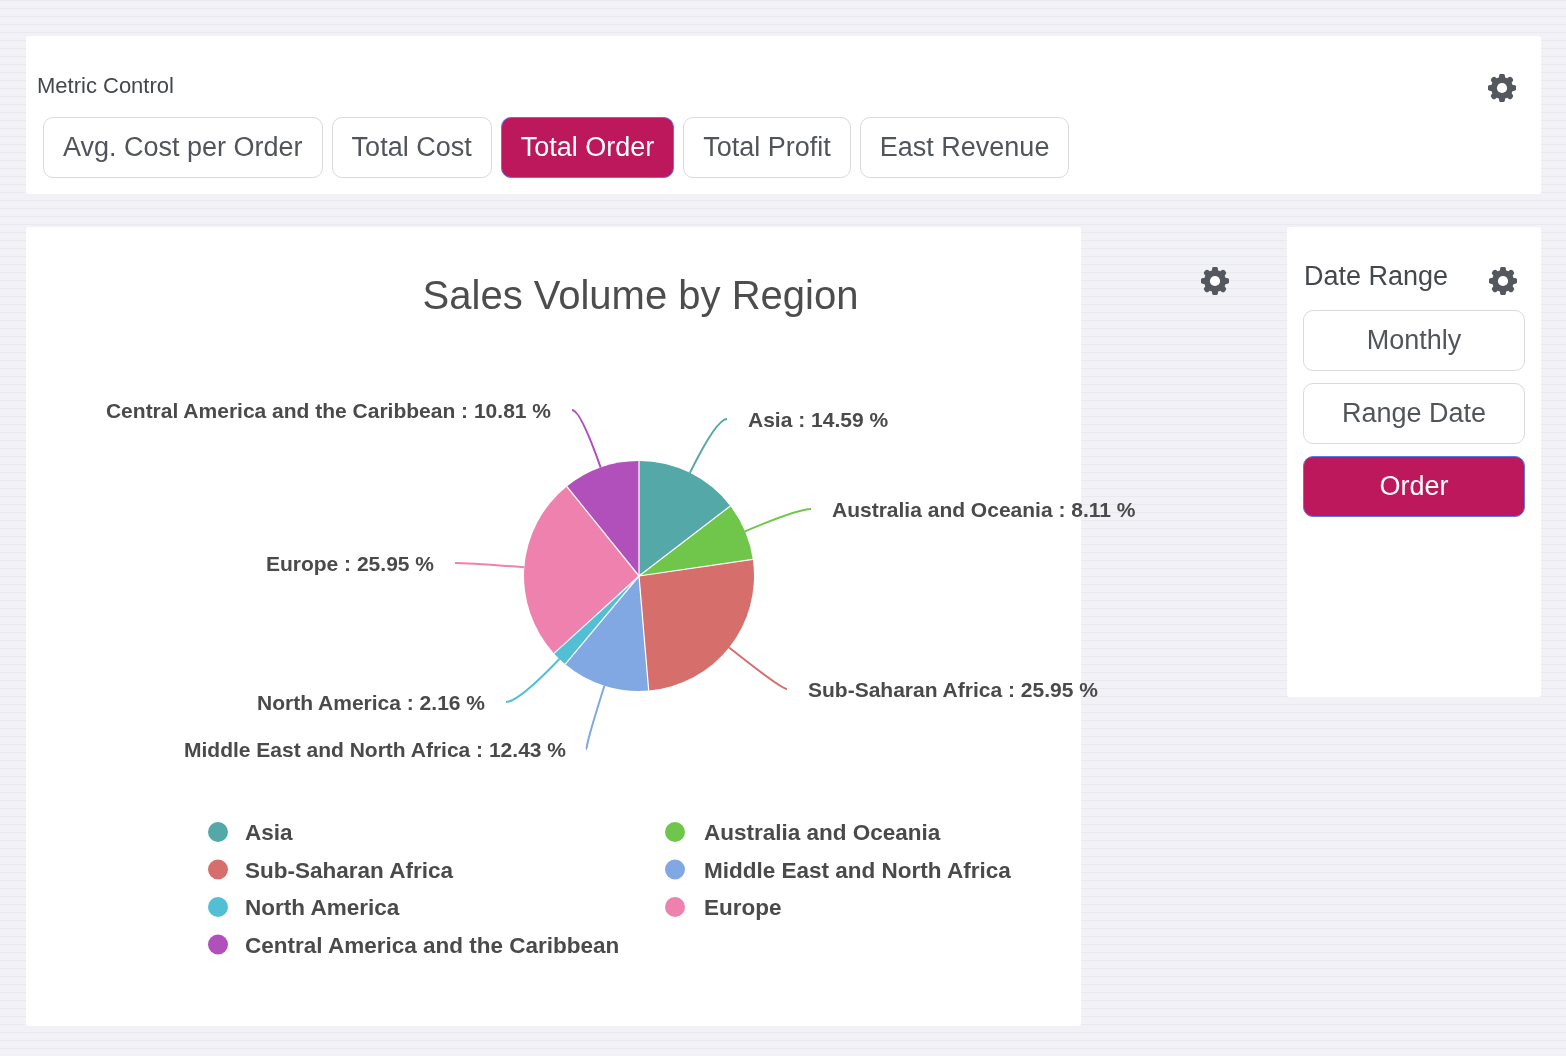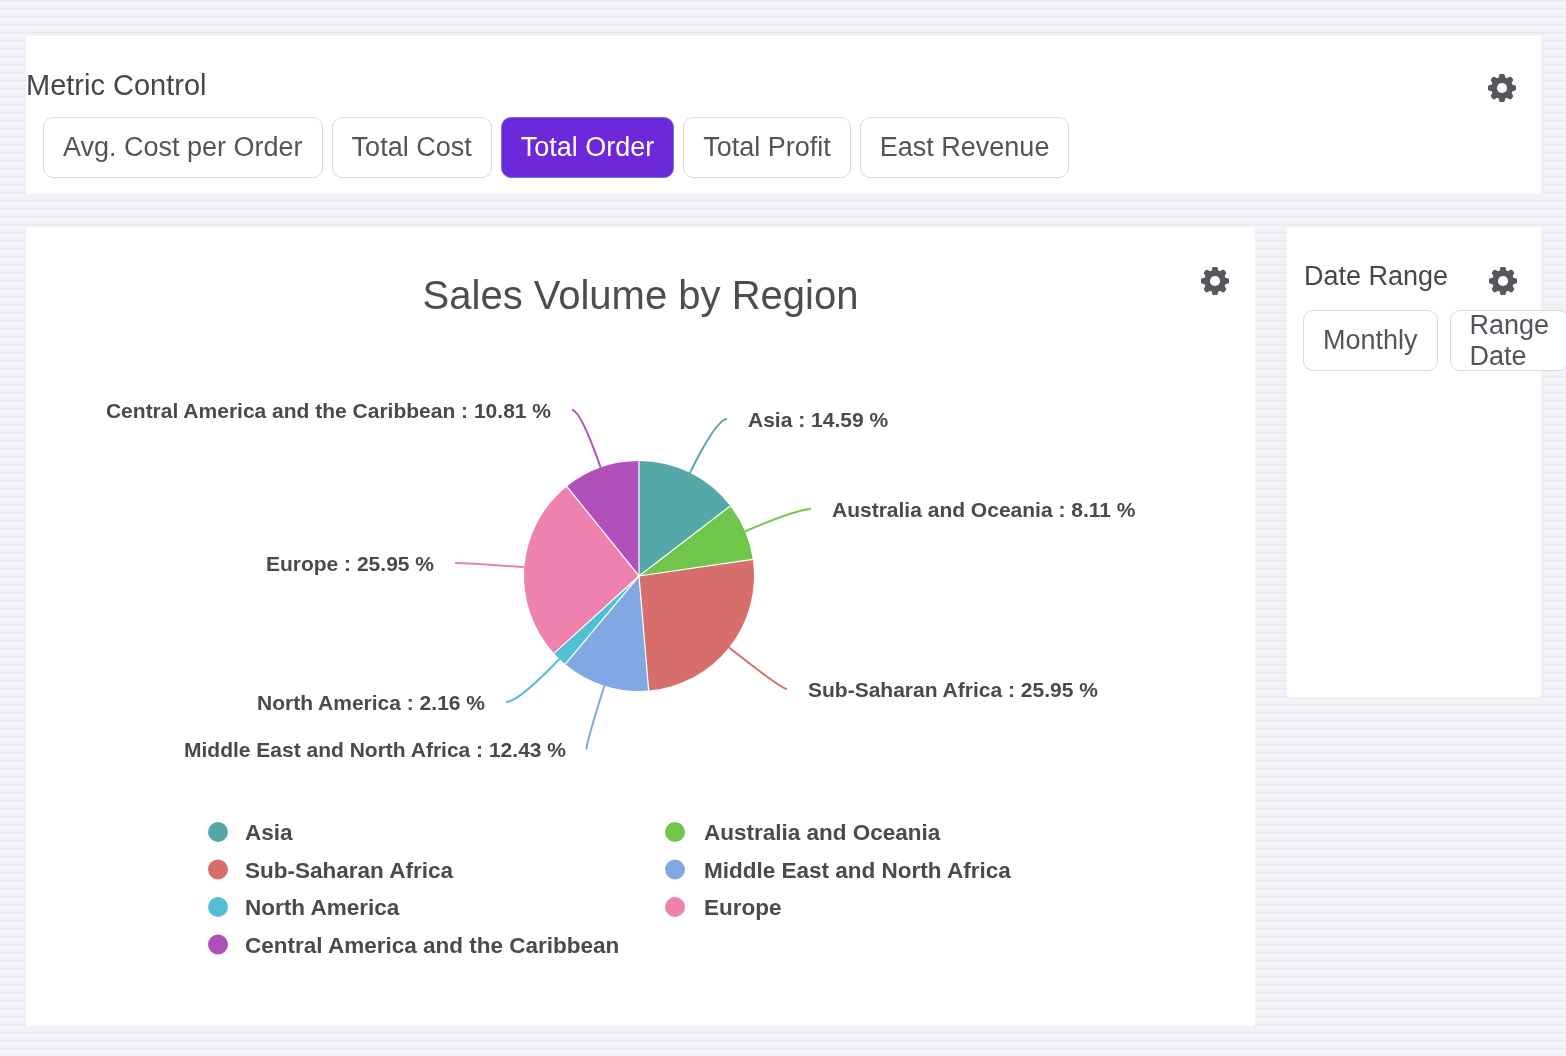--- a/index.html
+++ b/index.html
@@ -1,28 +1,28 @@
 <!DOCTYPE html>
 <html><head>
 <meta charset="utf-8">
 <style>
 html,body{margin:0;padding:0}
 body{width:1566px;height:1056px;background-color:#f1f1f6;background-image:repeating-linear-gradient(to bottom,rgba(216,216,230,0.33) 0 1px,transparent 1px 8px),repeating-linear-gradient(to right,transparent 0 3px,#f1f1f6 3px 4px);font-family:"Liberation Sans",sans-serif;position:relative;overflow:hidden}
 .card{position:absolute;background:#fff;border-radius:2px}
 .ctitle{position:absolute;font-size:27px;line-height:27px;color:#44474c}
 .btn{display:inline-flex;align-items:center;justify-content:center;height:61px;border:1px solid #dadadd;border-radius:10px;background:#fff;color:#51555b;font-size:27px;box-sizing:border-box;padding:8px 19px}
-.btn.sel{background:#6d28d9;border-color:#5b79ec;color:#fff}
+.btn.sel{background:#be185d;border-color:#5b79ec;color:#fff}
 .gear{position:absolute}
 .lbl{font-size:21px;font-weight:bold;fill:#4a4a4a;font-family:"Liberation Sans",sans-serif}
 .lbl2{font-size:22.5px;font-weight:bold;fill:#4a4a4a;font-family:"Liberation Sans",sans-serif}
 </style>
 </head>
 <body>
 <div class="card" style="left:26px;top:36px;width:1515px;height:158px">
-  <div class="ctitle" style="left:0;top:35px;font-size:29px;line-height:29px">Metric Control</div>
+  <div class="ctitle" style="left:11px;top:35px;font-size:22px;line-height:29px">Metric Control</div>
   <svg class="gear" style="left:1462px;top:38px" width="28" height="28" viewBox="0 0 28 28">
       <g fill="#54585e">
         <rect x="11" y="-0.3" width="6" height="6.5" rx="2.6" transform="rotate(0 14 14)"></rect>
         <rect x="11" y="-0.3" width="6" height="6.5" rx="2.6" transform="rotate(45 14 14)"></rect>
         <rect x="11" y="-0.3" width="6" height="6.5" rx="2.6" transform="rotate(90 14 14)"></rect>
         <rect x="11" y="-0.3" width="6" height="6.5" rx="2.6" transform="rotate(135 14 14)"></rect>
         <rect x="11" y="-0.3" width="6" height="6.5" rx="2.6" transform="rotate(180 14 14)"></rect>
         <rect x="11" y="-0.3" width="6" height="6.5" rx="2.6" transform="rotate(225 14 14)"></rect>
         <rect x="11" y="-0.3" width="6" height="6.5" rx="2.6" transform="rotate(270 14 14)"></rect>
         <rect x="11" y="-0.3" width="6" height="6.5" rx="2.6" transform="rotate(315 14 14)"></rect>
@@ -32,21 +32,21 @@
     </svg>
   <div style="position:absolute;left:17px;top:81px;display:flex;gap:9px">
     <div class="btn">Avg. Cost per Order</div>
     <div class="btn">Total Cost</div>
     <div class="btn sel">Total Order</div>
     <div class="btn">Total Profit</div>
     <div class="btn">East Revenue</div>
   </div>
 </div>
 
-<div class="card" style="left:26px;top:227px;width:1229px;height:799px">
+<div class="card" style="left:26px;top:227px;width:1055px;height:799px">
   <div style="position:absolute;left:0;top:48px;width:1229px;text-align:center;font-size:40px;line-height:40px;color:#4d4d4d">Sales Volume by Region</div>
   <svg class="gear" style="left:1175px;top:40px" width="28" height="28" viewBox="0 0 28 28">
       <g fill="#54585e">
         <rect x="11" y="-0.3" width="6" height="6.5" rx="2.6" transform="rotate(0 14 14)"></rect>
         <rect x="11" y="-0.3" width="6" height="6.5" rx="2.6" transform="rotate(45 14 14)"></rect>
         <rect x="11" y="-0.3" width="6" height="6.5" rx="2.6" transform="rotate(90 14 14)"></rect>
         <rect x="11" y="-0.3" width="6" height="6.5" rx="2.6" transform="rotate(135 14 14)"></rect>
         <rect x="11" y="-0.3" width="6" height="6.5" rx="2.6" transform="rotate(180 14 14)"></rect>
         <rect x="11" y="-0.3" width="6" height="6.5" rx="2.6" transform="rotate(225 14 14)"></rect>
         <rect x="11" y="-0.3" width="6" height="6.5" rx="2.6" transform="rotate(270 14 14)"></rect>
@@ -66,21 +66,21 @@
         <rect x="11" y="-0.3" width="6" height="6.5" rx="2.6" transform="rotate(90 14 14)"></rect>
         <rect x="11" y="-0.3" width="6" height="6.5" rx="2.6" transform="rotate(135 14 14)"></rect>
         <rect x="11" y="-0.3" width="6" height="6.5" rx="2.6" transform="rotate(180 14 14)"></rect>
         <rect x="11" y="-0.3" width="6" height="6.5" rx="2.6" transform="rotate(225 14 14)"></rect>
         <rect x="11" y="-0.3" width="6" height="6.5" rx="2.6" transform="rotate(270 14 14)"></rect>
         <rect x="11" y="-0.3" width="6" height="6.5" rx="2.6" transform="rotate(315 14 14)"></rect>
         <circle cx="14" cy="14" r="11"></circle>
       </g>
       <circle cx="14" cy="14" r="5.1" fill="#fff"></circle>
     </svg>
-  <div style="position:absolute;left:16px;top:83px;display:flex;flex-direction:row;gap:12px;width:222px">
+  <div style="position:absolute;left:16px;top:83px;display:flex;flex-direction:column;gap:12px;width:222px">
     <div class="btn">Monthly</div>
     <div class="btn">Range Date</div>
     <div class="btn sel">Order</div>
   </div>
 </div>
 
 <svg style="position:absolute;left:0;top:0" width="1566" height="1056" viewBox="0 0 1566 1056">
 <path d="M639.0,576.0 L639.0,461.0 A115.0,115.0 0 0 1 730.3,506.0 Z" fill="#54a8a8"></path>
 <path d="M639.0,576.0 L730.3,506.0 A115.0,115.0 0 0 1 752.8,559.4 Z" fill="#6fc64b"></path>
 <path d="M639.0,576.0 L752.8,559.4 A115.0,115.0 0 0 1 648.7,690.6 Z" fill="#d66f6c"></path>

